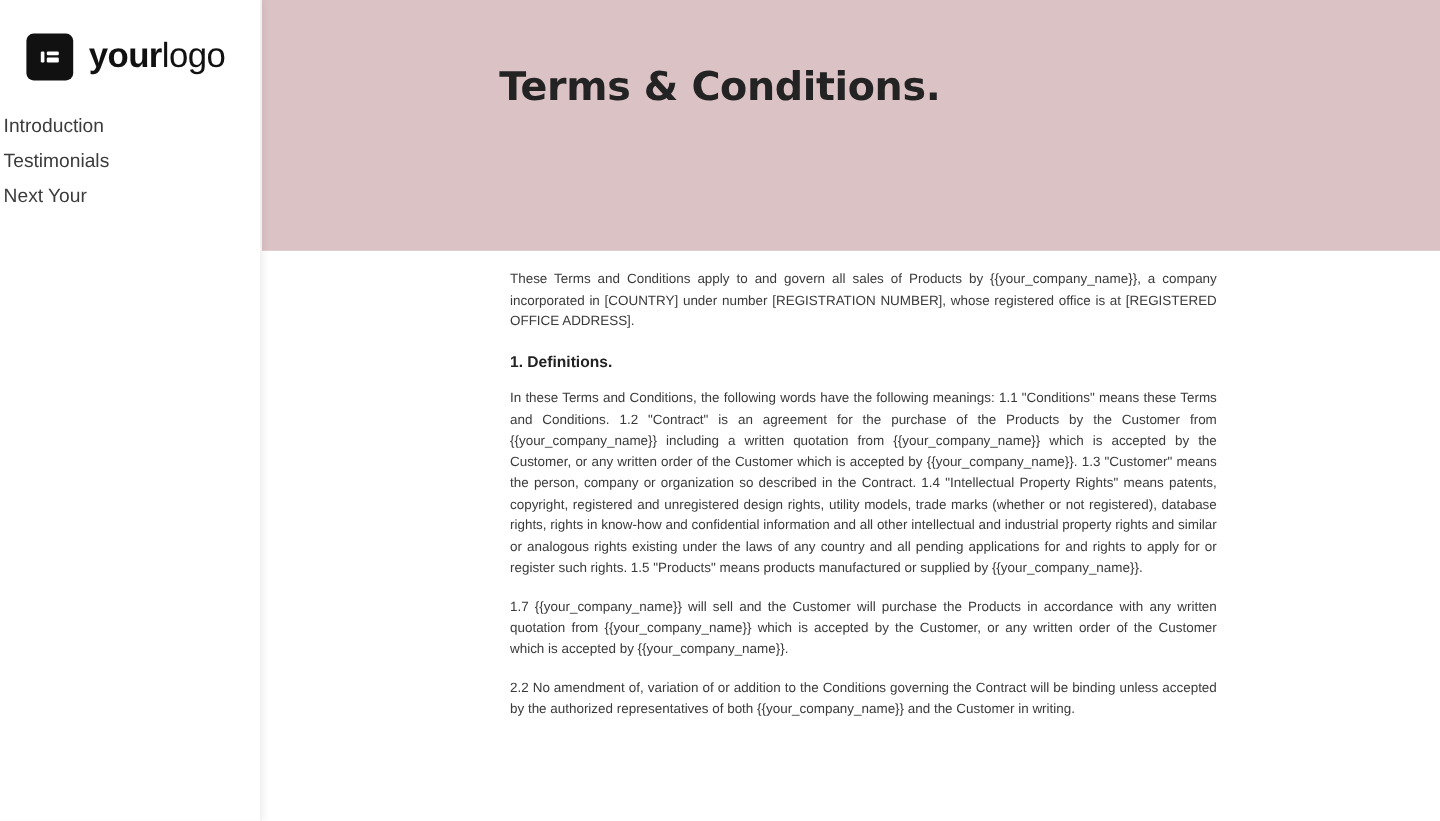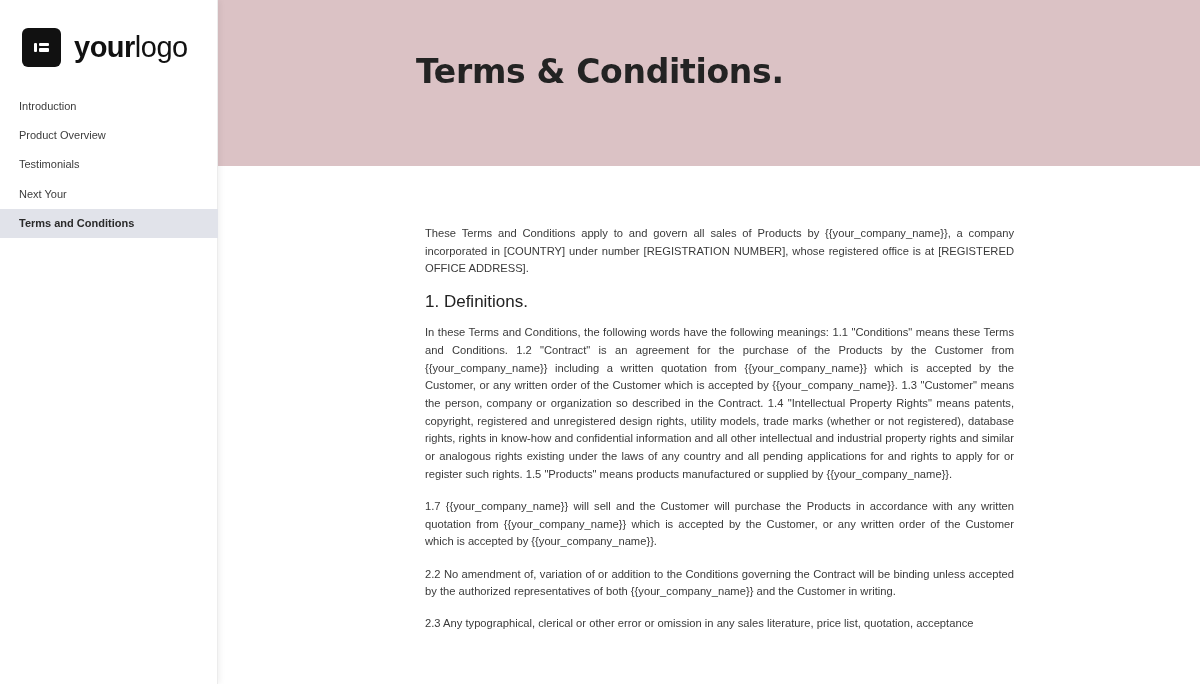--- a/index.html
+++ b/index.html
@@ -19,78 +19,71 @@
     }
     .logo-mark .bar1 { position: absolute; left: 12px; top: 15px; width: 3px; height: 9px; background: #fff; border-radius: 1px; }
     .logo-mark .bar2 { position: absolute; left: 17px; top: 15px; width: 10px; height: 3px; background: #fff; border-radius: 1px; }
     .logo-mark .bar3 { position: absolute; left: 17px; top: 20px; width: 10px; height: 4px; background: #fff; border-radius: 1px; }
     .logo-text { margin-left: 13px; font-size: 29px; letter-spacing: -0.5px; color: #111; line-height: 1; }
     .logo-text b { font-weight: 700; }
     .logo-text span { font-weight: 400; }
 
     .nav { position: absolute; left: 0; top: 91px; width: 218px; }
     .nav-item {
-      height: 29.4px; display: flex; align-items: center; padding-left: 19px;
-      font-size: 11px; color: #3c3c3c; cursor: pointer;
+      height: 29.4px; display: flex; align-items: center; padding-left: 3px;
+      font-size: 16px; color: #3c3c3c; cursor: pointer;
     }
     .nav-item.active { background: #e1e3ea; font-weight: 700; color: #2a2a2a; }
 
     .header {
-      position: absolute; left: 218px; top: 0; width: 982px; height: 166px;
+      position: absolute; left: 218px; top: 0; width: 982px; height: 209px;
       background: #dbc2c5;
     }
     .page-title {
       position: absolute; left: 198px; top: 52px;
       font-size: 33px; font-weight: 700; color: #232323; letter-spacing: -0.3px;
       font-family: "DejaVu Sans", sans-serif;
     }
 
     .content {
       position: absolute; left: 425px; top: 225px; width: 589px;
       font-size: 11.2px; line-height: 17.7px; color: #3a3a3a;
     }
     .content p { text-align: justify; margin-bottom: 14.5px; }
-    .content h3 { font-size: 17px; font-weight: 400; color: #222; margin-bottom: 14.5px; line-height: 17px; }
+    .content h3 { font-size: 13px; font-weight: 700; color: #222; margin-bottom: 14.5px; line-height: 17px; }
   </style>
 </head>
 <body>
 
 <aside class="sidebar">
   <div class="logo">
     <div class="logo-mark">
       <span class="bar1"></span>
         <span class="bar2"></span>
         <span class="bar3"></span>
     </div>
     <div class="logo-text"><b>your</b><span>logo</span></div>
   </div>
 
   <nav class="nav">
     <div class="nav-item">
         <span>Introduction</span>
       </div>
     <div class="nav-item">
-        <span>Product Overview</span>
-      </div>
-    <div class="nav-item">
         <span>Testimonials</span>
       </div>
     <div class="nav-item">
         <span>Next Your</span>
-      </div>
-    <div class="nav-item active">
-        <span>Terms and Conditions</span>
       </div>
   </nav>
 </aside>
 
 <header class="header">
   <h1 class="page-title">Terms &amp; Conditions.</h1>
 </header>
 
 <main class="content">
   <p>These Terms and Conditions apply to and govern all sales of Products by {{your_company_name}}, a company incorporated in [COUNTRY] under number [REGISTRATION NUMBER], whose registered office is at [REGISTERED OFFICE ADDRESS].</p>
   <h3>1. Definitions.</h3>
   <p>In these Terms and Conditions, the following words have the following meanings:  1.1 "Conditions" means these Terms and Conditions. 1.2 "Contract" is an agreement for the purchase of the Products by the Customer from {{your_company_name}} including a written quotation from {{your_company_name}} which is accepted by the Customer, or any written order of the Customer which is accepted by {{your_company_name}}. 1.3 "Customer" means the person, company or organization so described in the Contract. 1.4 "Intellectual Property Rights" means patents, copyright, registered and unregistered design rights, utility models, trade marks (whether or not registered), database rights, rights in know-how and confidential information and all other intellectual and industrial property rights and similar or analogous rights existing under the laws of any country and all pending applications for and rights to apply for or register such rights. 1.5 "Products" means products manufactured or supplied by {{your_company_name}}.</p>
   <p>1.7 {{your_company_name}} will sell and the Customer will purchase the Products in accordance with any written quotation from {{your_company_name}} which is accepted by the Customer, or any written order of the Customer which is accepted by {{your_company_name}}.</p>
   <p>2.2 No amendment of, variation of or addition to the Conditions governing the Contract will be binding unless accepted by the authorized representatives of both {{your_company_name}} and the Customer in writing.</p>
-  <p>2.3 Any typographical, clerical or other error or omission in any sales literature, price list, quotation, acceptance</p>
 </main>
 
 </body></html>

